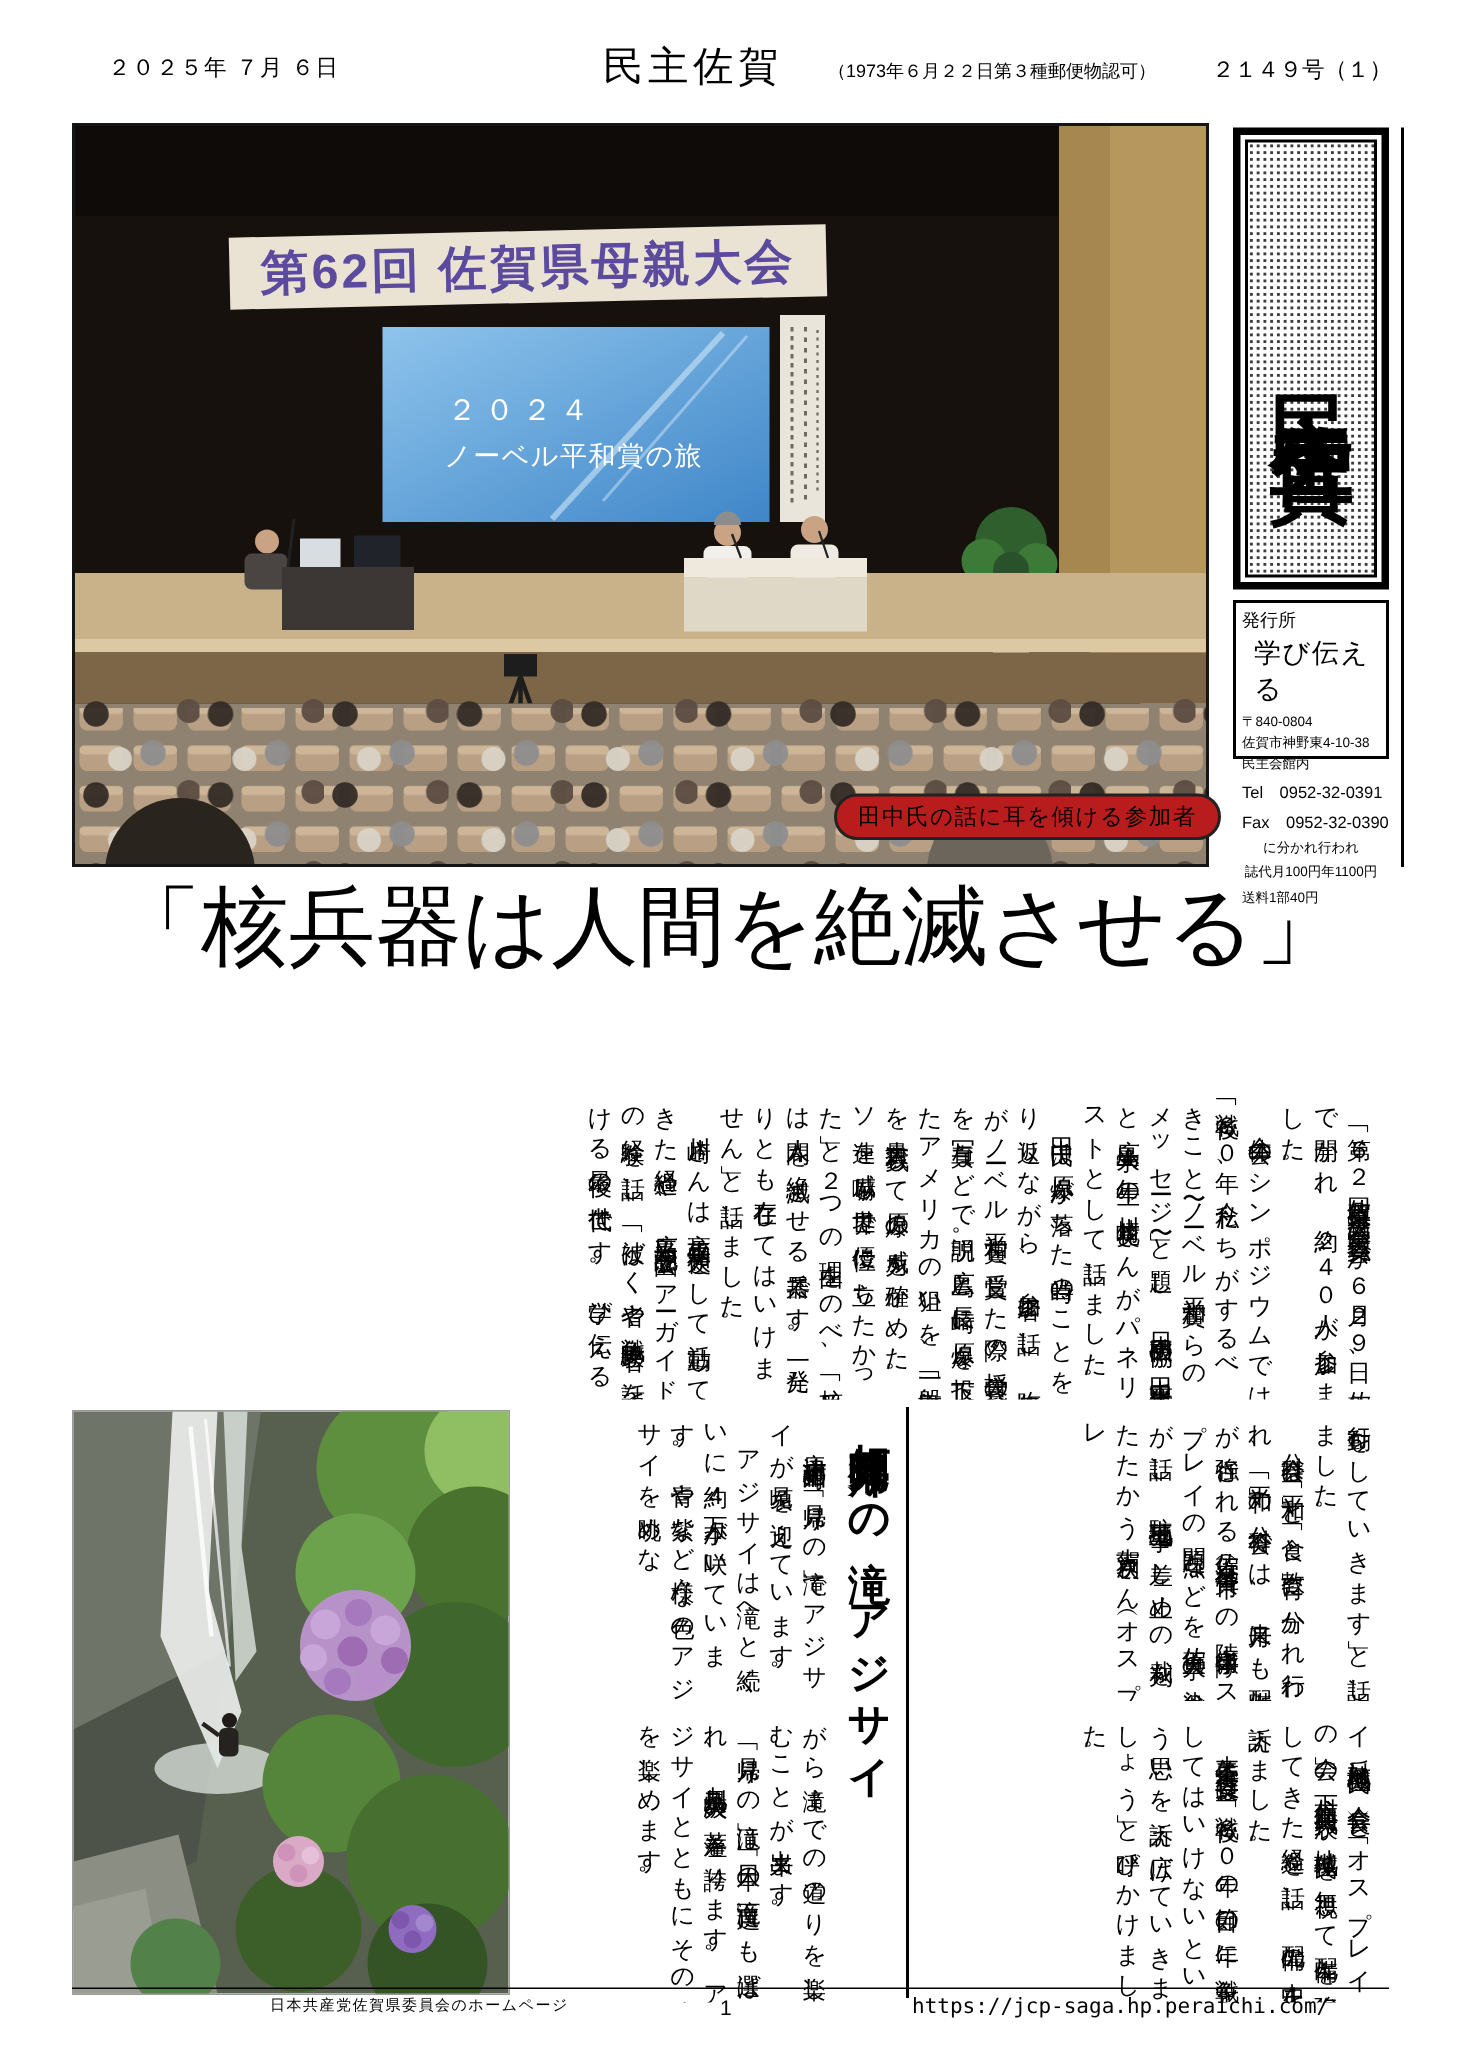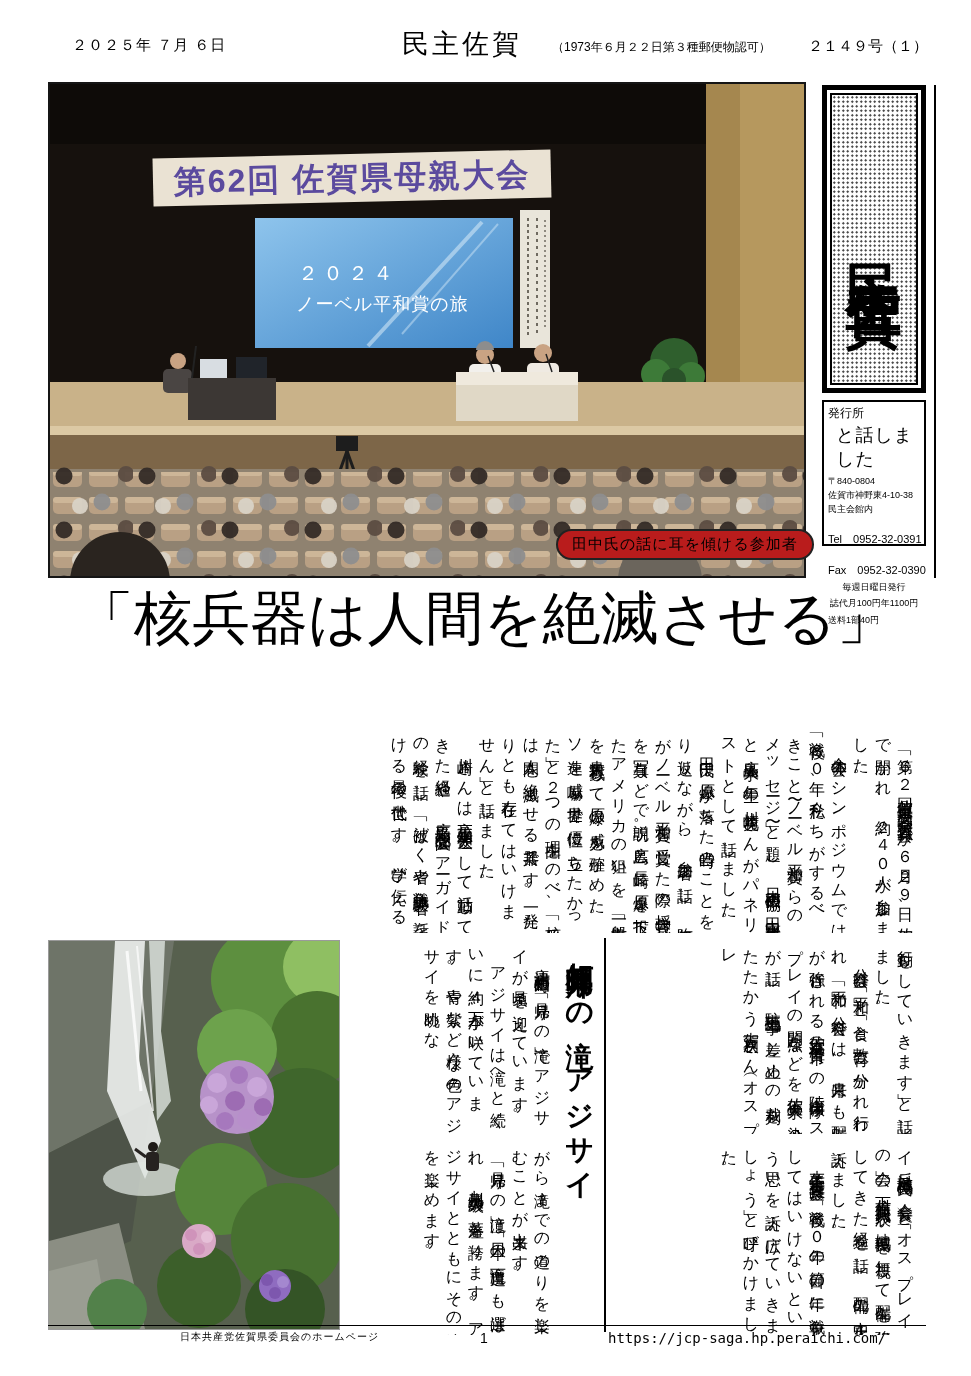--- a/index.html
+++ b/index.html
@@ -29,27 +29,27 @@
     background-image:radial-gradient(circle,#3a3a3a 0.9px,transparent 1.1px);
     background-size:4.5px 4.5px;
     display:flex;align-items:center;justify-content:center;
   }
   .masthead-text{
     writing-mode:vertical-rl;text-orientation:upright;
     font-family:"Liberation Serif",serif;font-weight:bold;font-size:56px;
     letter-spacing:10px;line-height:1;
   }
   .publisher-box{
-    left:822px;top:400px;width:104px;height:146px;border:2px solid #000;
+    left:822px;top:400px;width:104px;height:106px;border:2px solid #000;
     box-sizing:border-box;padding:3px 4px;background:#fff;
   }
   .pub-label{font-size:12px;}
   .pub-name{font-size:18px;margin:1px 0 4px 8px;letter-spacing:1px;}
   .pub-small{font-size:9px;margin-top:1px;white-space:nowrap;}
-  .pub-tel{font-size:11px;margin-top:16px;white-space:nowrap;}
+  .pub-tel{font-size:11px;margin-top:5px;white-space:nowrap;}
   .pub-center{font-size:9px;margin-top:3px;text-align:center;white-space:nowrap;}
   .pub-right{font-size:9px;margin-top:4px;text-align:left;padding-right:6px;white-space:nowrap;}
   .side-rule{left:934px;top:85px;width:2px;height:493px;background:#000;}
   
   .headline{
     left:0;top:584px;width:971px;text-align:center;
     font-weight:400;font-size:58px;line-height:1.17;letter-spacing:0px;
     font-family:"Liberation Sans",sans-serif;
   }
   
@@ -187,27 +187,27 @@
 </div>
 <div class="abs photo-caption">田中氏の話に耳を傾ける参加者</div>
 
 <div class="abs masthead-box">
   <div class="masthead-inner">
     <div class="masthead-text">民主佐賀</div>
   </div>
 </div>
 <div class="abs publisher-box">
   <div class="pub-label">発行所</div>
-  <div class="pub-name">と話しました</div>
+  <div class="pub-name">学び伝える</div>
   <div class="pub-small">〒840-0804</div>
   <div class="pub-small">佐賀市神野東4-10-38</div>
   <div class="pub-small">民主会館内</div>
   <div class="pub-tel">Tel　0952-32-0391</div>
   <div class="pub-tel">Fax　0952-32-0390</div>
-  <div class="pub-center">毎週日曜日発行</div>
+  <div class="pub-center">に分かれ行われ</div>
   <div class="pub-center">誌代月100円年1100円</div>
   <div class="pub-right">送料1部40円</div>
 </div>
 <div class="abs side-rule"></div>
 
 <div class="abs headline">
   <div>「核兵器は人間を絶滅させる」</div>
 </div>
 
 <div class="abs vtext blk1">　「第６２回佐賀県母親大会」（同実行委員会）が６月２９日、佐賀市内で開かれ、約２４０人が参加しました。

